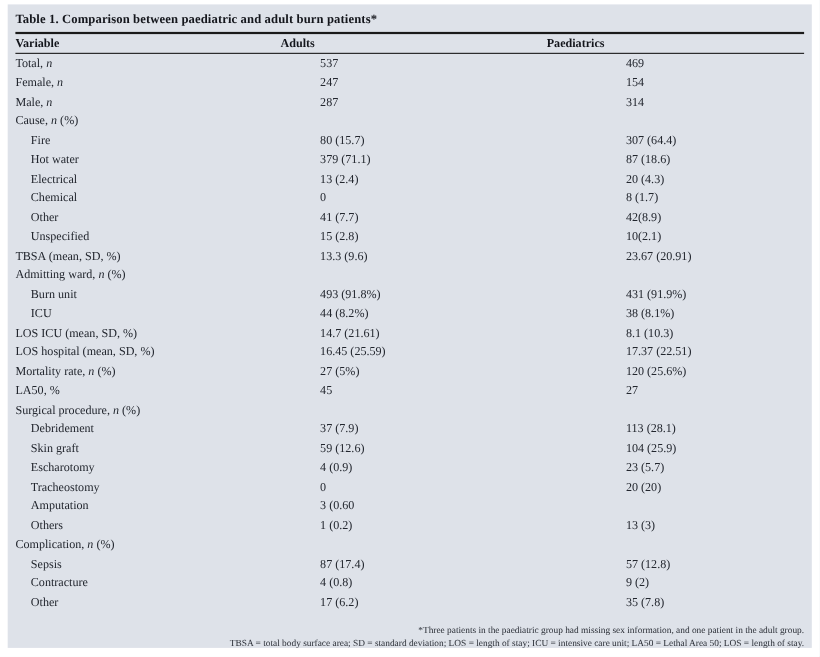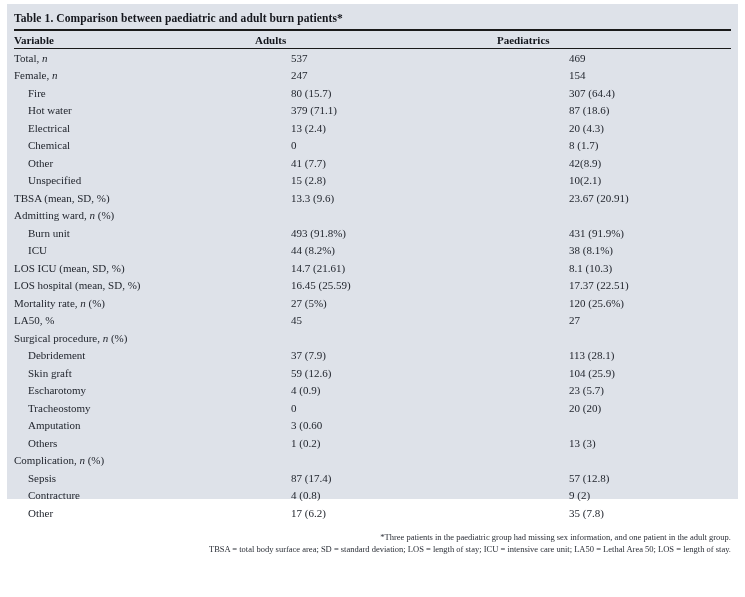--- a/index.html
+++ b/index.html
@@ -10,21 +10,21 @@
     height: 597px;
     background: #ffffff;
     font-family: "Liberation Serif", "DejaVu Serif", serif;
     overflow: hidden;
   }
   .table-card {
     position: absolute;
     left: 7px;
     top: 4px;
     width: 731px;
-    height: 495px;
+    height: 585px;
     background: #dee2e9;
     color: #22262e;
     padding: 6px 7px 0 7px;
   }
   .title {
     font-size: 11.5px;
     font-weight: bold;
     line-height: 16px;
     color: #14161c;
     letter-spacing: 0.1px;
@@ -82,20 +82,30 @@
         <div class="row">
           <div class="cell col-var">Total, <i>n</i></div>
           <div class="cell col-paed">537</div>
           <div class="cell col-adults">469</div>
         </div>
         <div class="row">
           <div class="cell col-var">Female, <i>n</i></div>
           <div class="cell col-paed">247</div>
           <div class="cell col-adults">154</div>
         </div>
+        <div class="row">
+          <div class="cell col-var">Male, <i>n</i></div>
+          <div class="cell col-paed">287</div>
+          <div class="cell col-adults">314</div>
+        </div>
+        <div class="row">
+          <div class="cell col-var">Cause, <i>n</i> (%)</div>
+          <div class="cell col-paed"></div>
+          <div class="cell col-adults"></div>
+        </div>
         <div class="row indent">
           <div class="cell col-var">Fire</div>
           <div class="cell col-paed">80 (15.7)</div>
           <div class="cell col-adults">307 (64.4)</div>
         </div>
         <div class="row indent">
           <div class="cell col-var">Hot water</div>
           <div class="cell col-paed">379 (71.1)</div>
           <div class="cell col-adults">87 (18.6)</div>
         </div>

